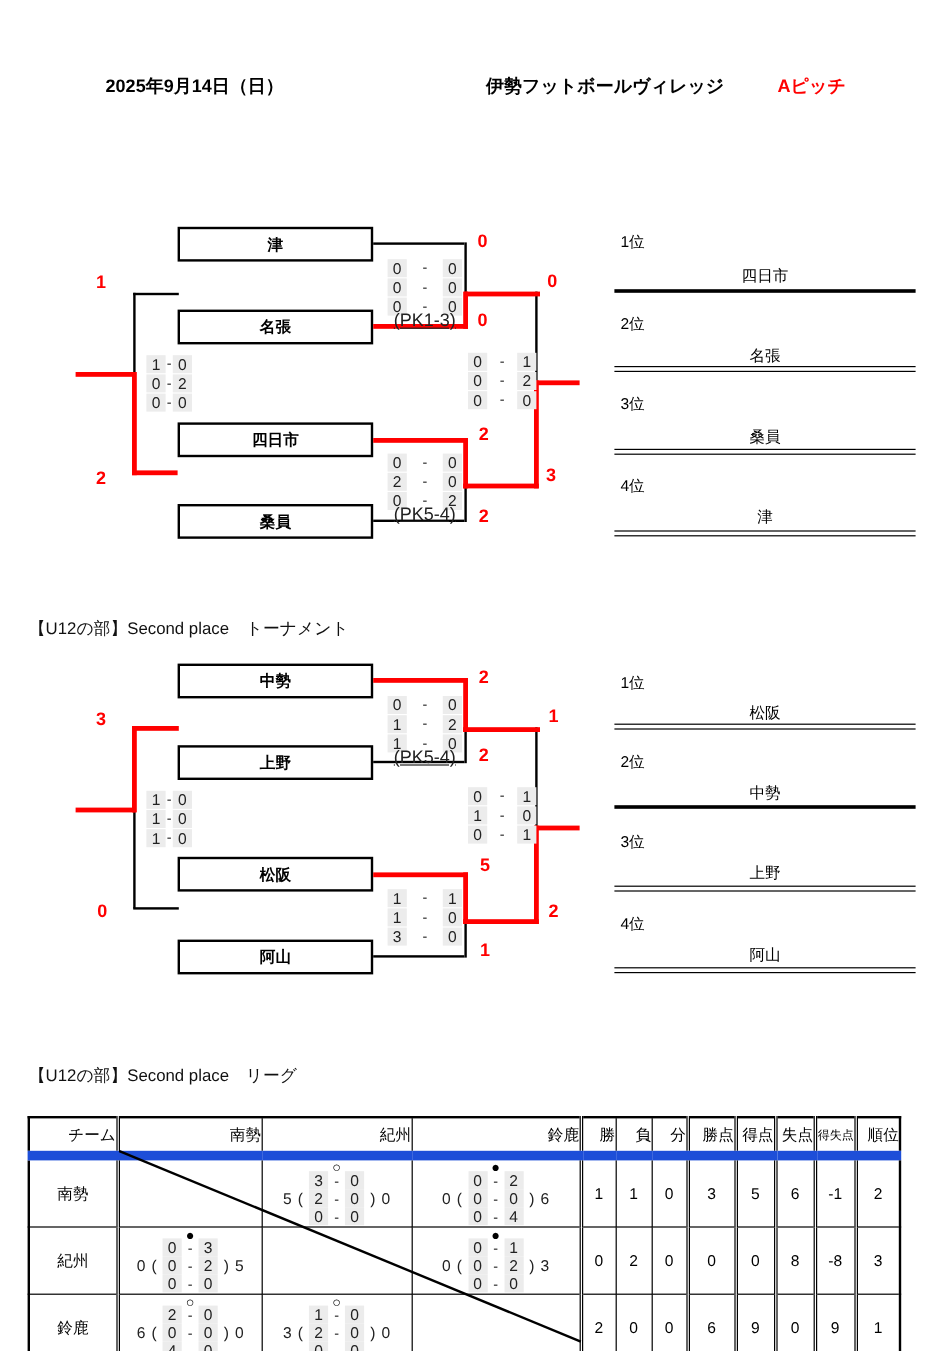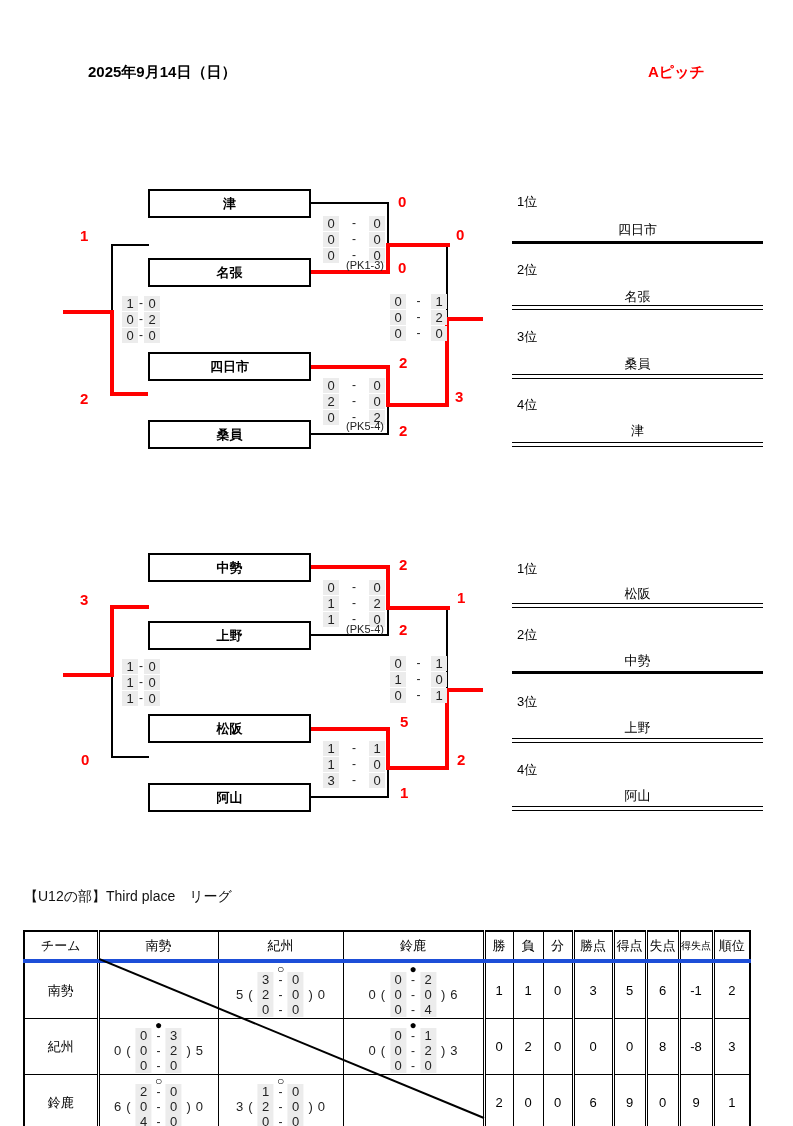--- a/index.html
+++ b/index.html
@@ -19,51 +19,52 @@
   .vl{position:absolute;width:2px;background:#000;}
   .rh{position:absolute;height:4px;background:#ff0000;}
   .rv{position:absolute;width:4px;background:#ff0000;}
   
   .pblock{position:absolute;display:flex;flex-direction:column;}
   .prow{display:flex;align-items:center;justify-content:space-between;height:16px;}
   .pn{display:inline-block;background:#ececec;width:16px;height:15px;text-align:center;
       font-size:13px;line-height:15px;color:#222;}
   .pd{font-size:12px;color:#222;}
   .rnum{position:absolute;color:#ff0000;font-weight:bold;font-size:15px;line-height:15px;}
-  .pk{position:absolute;width:60px;text-align:right;font-size:11px;color:#222;}
+  .pk{position:absolute;width:60px;text-align:center;font-size:15px;color:#222;text-decoration:underline;}
   
   .rank-label{position:absolute;left:517px;font-size:13px;text-align:right;}
   .rank-team{position:absolute;left:512px;width:251px;text-align:center;font-size:13px;}
   .rline{position:absolute;left:512px;width:251px;}
   .rline.thick{height:3px;background:#000;}
   .rline.dbl{height:5px;border-top:1px solid #000;border-bottom:1px solid #000;box-sizing:border-box;}
   
   table.league{position:absolute;left:23px;top:930px;border-collapse:collapse;
                border:2px solid #000;font-size:13px;table-layout:fixed;}
   .league th,.league td{border:1px solid #000;padding:0;text-align:center;font-weight:normal;
                         overflow:hidden;}
-  .league tr.lh th{height:27px;border-bottom:4px solid #1d4ed8;}
+  .league tr.lh th{height:27px;border-bottom:8px solid #1d4ed8;text-align:right;}
   .league tr.dr td,.league tr.dr th{height:55px;}
   .league .dbl-r{border-right:3px double #000;}
   .league .small{font-size:10px;}
   .mcell{position:relative;width:100%;height:55px;}
   .mark{position:absolute;top:0px;left:50%;transform:translateX(-50%);font-size:12px;line-height:12px;color:#000;}
   .mline{position:absolute;top:9px;left:50%;transform:translateX(-50%);
          display:flex;align-items:center;gap:5px;white-space:nowrap;}
   .lstack{display:flex;flex-direction:column;}
   .lprow{display:flex;align-items:center;gap:5px;height:15px;justify-content:center;}
   .tot,.par{font-size:13px;color:#222;}
   .diagsvg{position:absolute;left:99px;top:958px;}
 </style>
 </head>
 <body>
 
 <div class="page">
 
   <div class="sub" style="left:88px">2025年9月14日（日）</div>
+  <div class="sub" style="left:405px">伊勢フットボールヴィレッジ</div>
   <div class="sub red-text" style="left:648px">Aピッチ</div>
 
 
   <div class="box" style="top:189px">津</div>
   <div class="box" style="top:258px">名張</div>
   <div class="box" style="top:352px">四日市</div>
   <div class="box" style="top:420px">桑員</div>
 
   <div class="hl" style="top:202px;left:311px;width:76px"></div>
   <div class="vl" style="top:202px;left:387px;height:43px"></div>
@@ -174,20 +175,21 @@
   <div class="rank-label" style="top:261px">2位</div>
   <div class="rank-team" style="top:288px">名張</div>
   <div class="rline dbl" style="top:305px"></div>
   <div class="rank-label" style="top:328px">3位</div>
   <div class="rank-team" style="top:355px">桑員</div>
   <div class="rline dbl" style="top:374px"></div>
   <div class="rank-label" style="top:396px">4位</div>
   <div class="rank-team" style="top:422px">津</div>
   <div class="rline dbl" style="top:442px"></div>
 
+  <div class="bheading" style="top:515px">【U12の部】Second place　トーナメント</div>
 
   <div class="box" style="top:553px">中勢</div>
   <div class="box" style="top:621px">上野</div>
   <div class="box" style="top:714px">松阪</div>
   <div class="box" style="top:783px">阿山</div>
 
   <div class="hl" style="top:634px;left:311px;width:76px"></div>
   <div class="vl" style="top:606px;left:387px;height:30px"></div>
   <div class="vl" style="top:606px;left:446px;height:84px"></div>
   <div class="vl" style="top:675px;left:111px;height:82px"></div>
@@ -295,21 +297,21 @@
   <div class="rank-label" style="top:626px">2位</div>
   <div class="rank-team" style="top:652px">中勢</div>
   <div class="rline thick" style="top:671px"></div>
   <div class="rank-label" style="top:693px">3位</div>
   <div class="rank-team" style="top:719px">上野</div>
   <div class="rline dbl" style="top:738px"></div>
   <div class="rank-label" style="top:761px">4位</div>
   <div class="rank-team" style="top:787px">阿山</div>
   <div class="rline dbl" style="top:806px"></div>
 
-  <div class="bheading" style="top:888px">【U12の部】Third place　リーグ</div>
+  <div class="bheading" style="top:888px">【U12の部】Second place　リーグ</div>
 
   <table class="league">
     <colgroup>
       <col style="width:74px">
         <col style="width:120px">
         <col style="width:125px">
         <col style="width:141px">
       <col style="width:29px">
         <col style="width:30px">
         <col style="width:30px">

